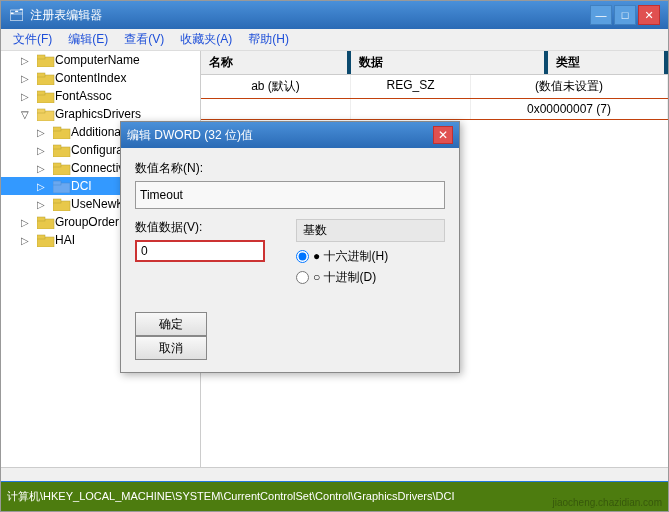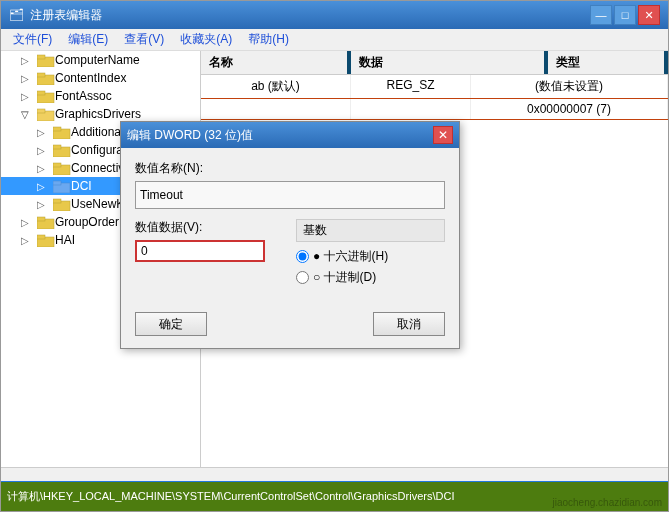--- a/index.html
+++ b/index.html
@@ -253,24 +253,25 @@
     }
     .radio-row {
       display: flex;
       align-items: center;
       gap: 4px;
       margin-bottom: 4px;
       font-size: 12px;
     }
     .dialog-buttons {
       display: flex;
-      justify-content: space-between;
+      justify-content: flex-start;
       gap: 0;
       margin-top: 14px;
       padding-top: 8px;
+      flex-direction: column;
     }
     .dialog-btn {
       width: 72px;
       height: 24px;
       border: 1px solid #888;
       background: linear-gradient(to bottom, #f8f8f8, #e0e0e0);
       font-size: 12px;
       cursor: pointer;
       display: flex;
       align-items: center;

